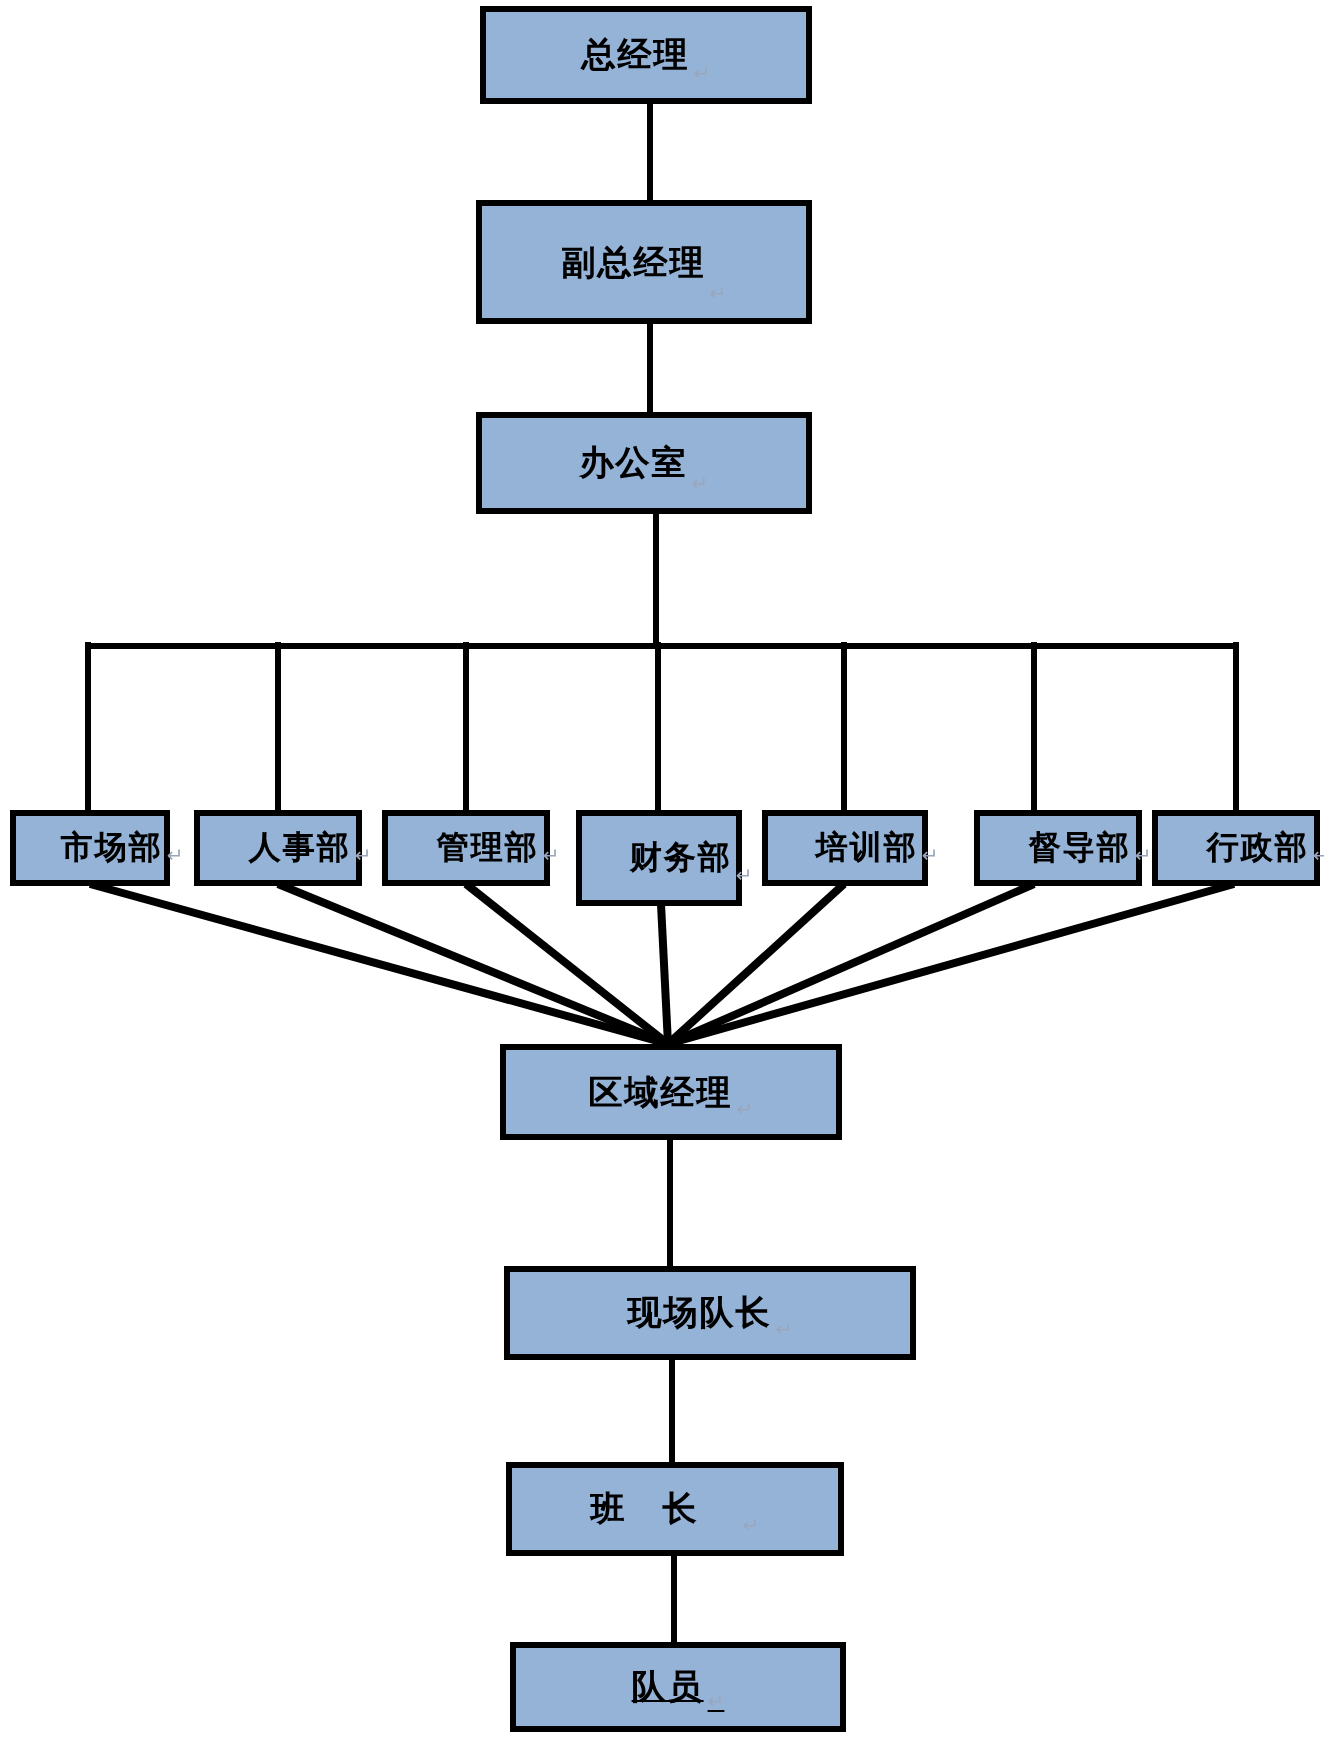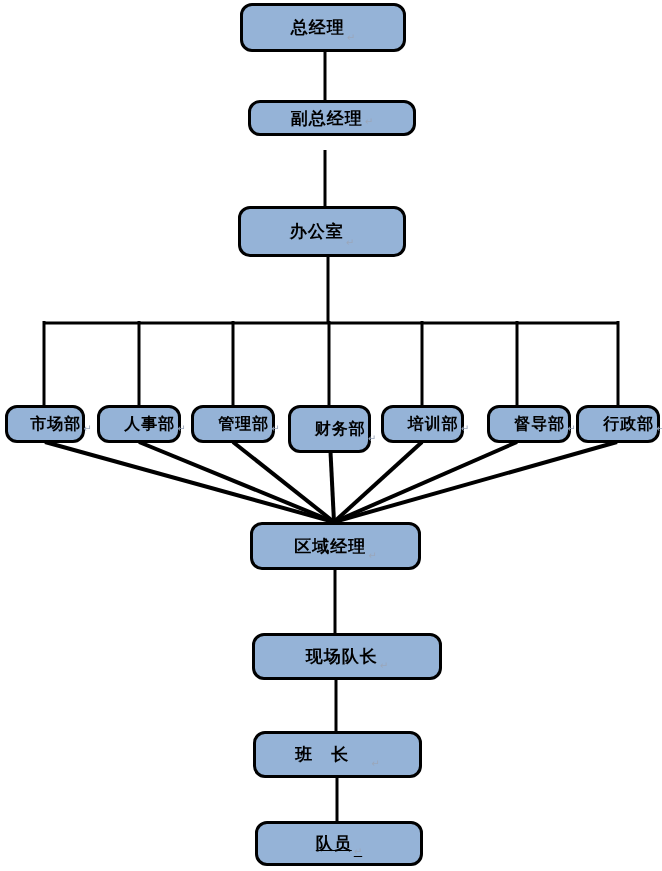--- a/index.html
+++ b/index.html
@@ -14,21 +14,21 @@
   #lines {
     position: absolute;
     left: 0; top: 0;
     width: 662px; height: 871px;
   }
   .node {
     position: absolute;
     box-sizing: border-box;
     background: var(--node-fill, #95B3D7);
     border: 3px solid var(--node-border, #000000);
-    border-radius: 12px;
+    border-radius: 0;
     display: flex;
     align-items: center;
     justify-content: center;
     font-weight: bold;
     font-size: 17px;
     color: #000000;
     letter-spacing: 1px;
     white-space: nowrap;
   }
   .node .pmark {
@@ -76,21 +76,21 @@
 
     <line class="straight" x1="335" y1="570" x2="335" y2="634"></line>
     <line class="straight" x1="336" y1="680" x2="336" y2="732"></line>
     <line class="straight" x1="337" y1="778" x2="337" y2="822"></line>
   </svg>
 
   <div class="node" style="left:240px; top:3px;  width:166px; height:49px;">
     <span>总经理</span>
       <span class="pmark">↵</span>
   </div>
-  <div class="node" style="left:248px; top:100px; width:168px; height:36px;">
+  <div class="node" style="left:238px; top:100px; width:168px; height:62px;">
     <span>副总经理</span>
       <span class="pmark">↵</span>
   </div>
   <div class="node" style="left:238px; top:206px; width:168px; height:51px;">
     <span>办公室</span>
       <span class="pmark">↵</span>
   </div>
 
   <div class="node dept" style="left:5px;   top:405px; width:80px; height:38px;">
     <span>市场部</span>
@@ -118,21 +118,21 @@
   </div>
   <div class="node dept" style="left:576px; top:405px; width:84px; height:38px;">
     <span>行政部</span>
       <span class="pmark">↵</span>
   </div>
 
   <div class="node" style="left:250px; top:522px; width:171px; height:48px;">
     <span>区域经理</span>
       <span class="pmark">↵</span>
   </div>
-  <div class="node" style="left:252px; top:633px; width:190px; height:47px;">
+  <div class="node" style="left:252px; top:633px; width:206px; height:47px;">
     <span>现场队长</span>
       <span class="pmark">↵</span>
   </div>
   <div class="node" style="left:253px; top:731px; width:169px; height:47px;gap:20px;">
     <span>班　长</span>
       <span class="pmark">↵</span>
   </div>
   <div class="node" style="left:255px; top:821px; width:168px; height:45px;text-decoration:underline;">
     <span>队员</span>
       <span class="pmark">↵</span>

